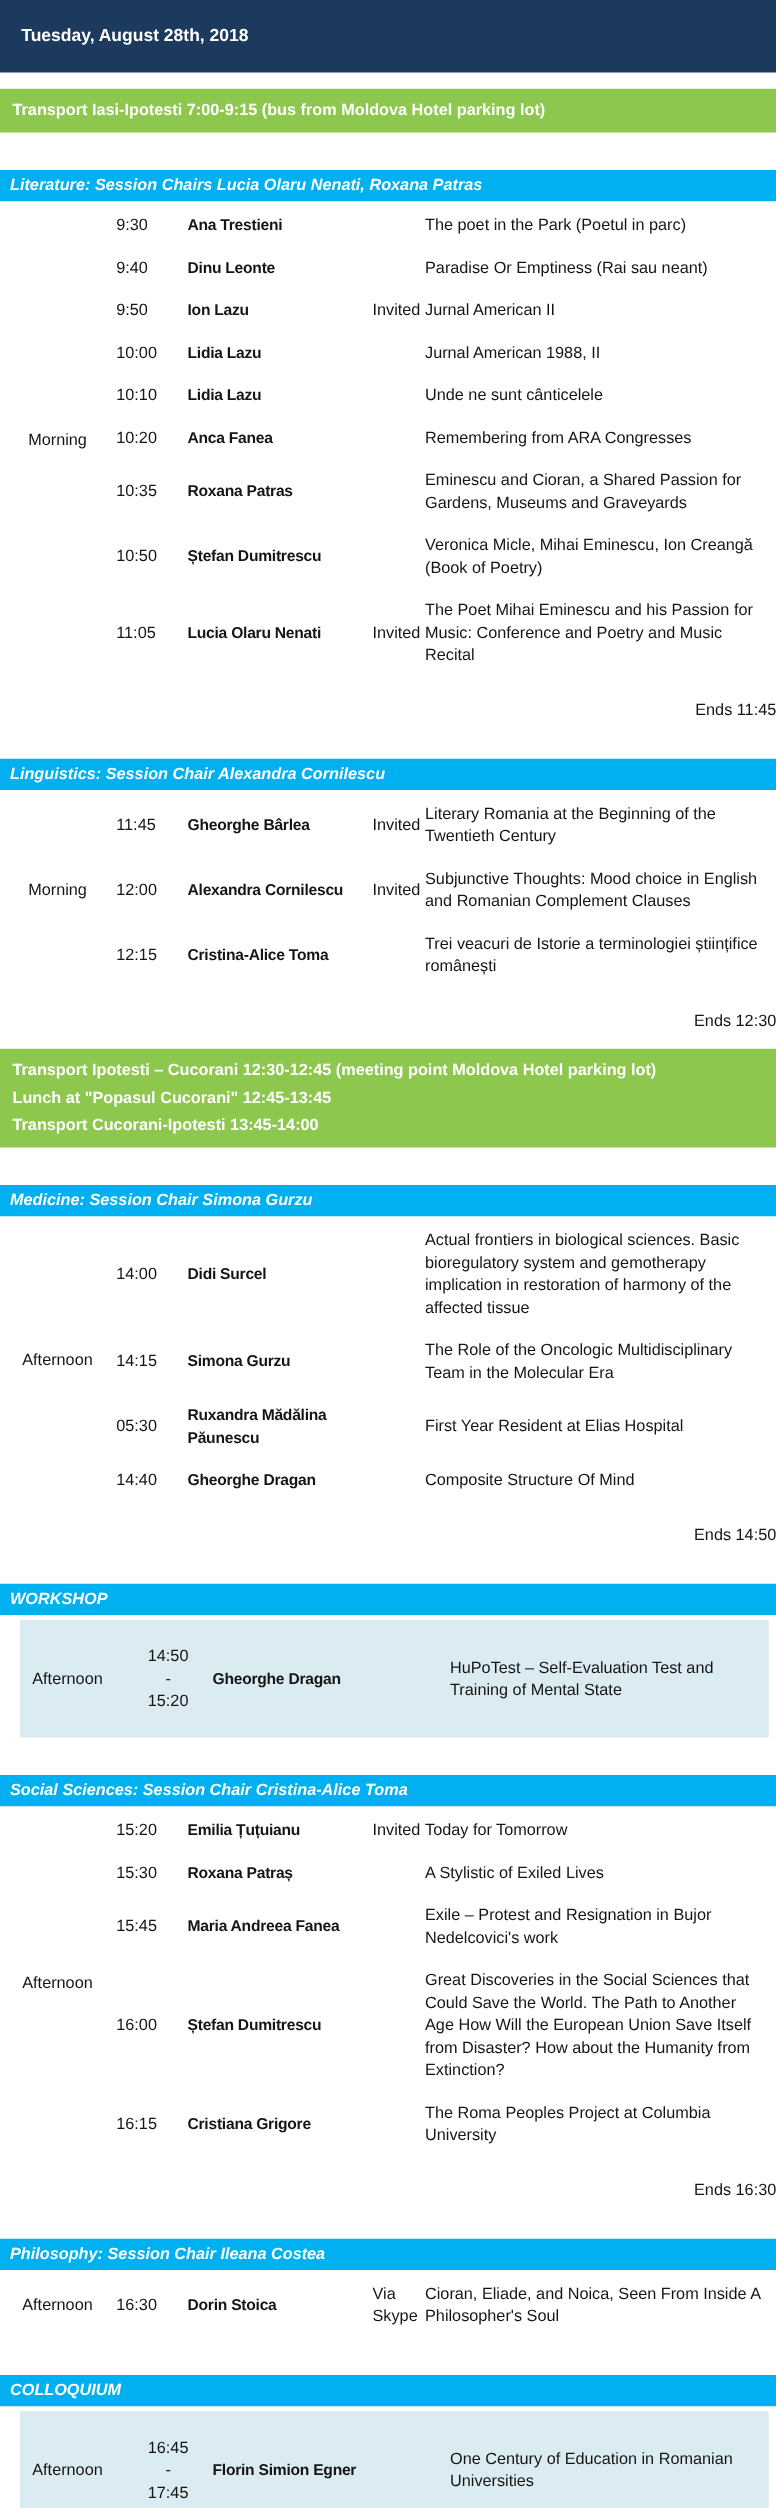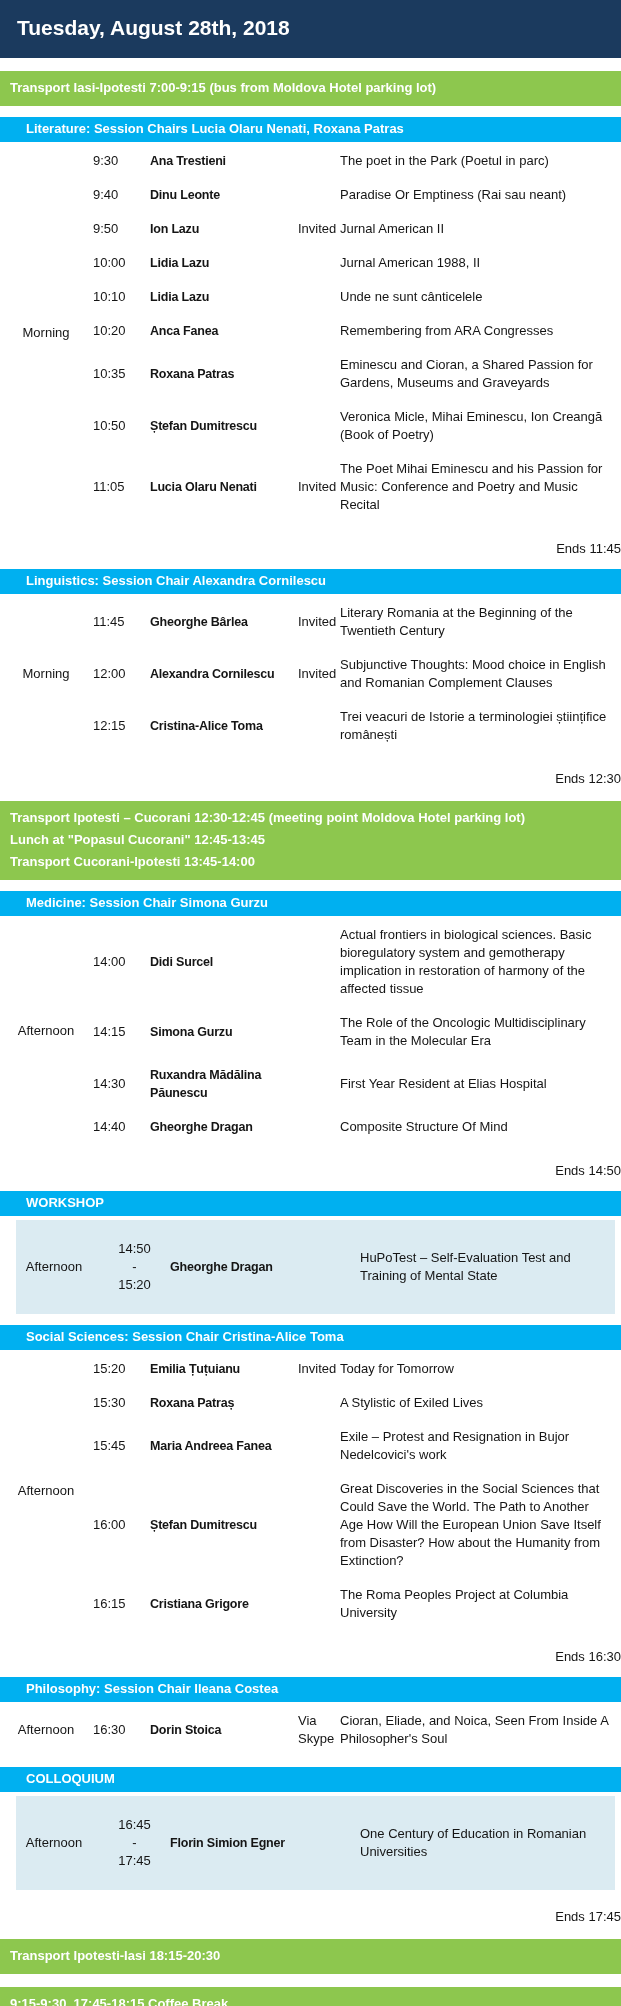--- a/index.html
+++ b/index.html
@@ -7,31 +7,31 @@
   }
   *{box-sizing:border-box;}
   html,body{margin:0;padding:0;background:#ffffff;}
   body{
     width:621px;
     font-family:"Liberation Sans", sans-serif;
     font-size:13px; line-height:18px; color:var(--ink);
   }
   .page{width:621px; padding-bottom:2px;}
   .date-header{
-    background:var(--navy); color:#fff; font-weight:bold; font-size:21px;
+    background:var(--navy); color:#fff; font-weight:bold; font-size:14px;
     padding:19px 10px 21px 17px;
   }
   .bar-green{
     background:var(--green); color:#fff; font-weight:bold;
     padding:6px 10px 7px 10px; margin-top:13px;
   }
   .bar-green .banner-line{padding:2px 0;}
   .bar-blue{
     background:var(--blue); color:#fff; font-weight:bold;
-    padding:3px 8px 4px 26px; margin-top:11px;
+    padding:3px 8px 4px 8px; margin-top:30px;font-style:italic;
   }
   .ends{margin:18px 0 7px 8px;text-align:right;}
   .table-block{display:flex; margin-top:2px;}
   .period{
     width:92px; flex:0 0 92px; display:flex; align-items:center; justify-content:center;
     text-align:center;
   }
   .rows{flex:1; display:flex; flex-direction:column;}
   .row{
     display:grid; grid-template-columns:58px 132px 58px 1fr;
@@ -158,21 +158,21 @@
             <div class="cell-note"></div>
             <div class="cell-title">Actual frontiers in biological sciences. Basic bioregulatory system and gemotherapy implication in restoration   of harmony of the  affected  tissue</div>
           </div>
           <div class="row">
             <div class="cell-time">14:15</div>
             <div class="cell-name">Simona Gurzu</div>
             <div class="cell-note"></div>
             <div class="cell-title">The Role of the Oncologic Multidisciplinary Team in the Molecular Era</div>
           </div>
           <div class="row">
-            <div class="cell-time">14:30</div>
+            <div class="cell-time">05:30</div>
             <div class="cell-name">Ruxandra Mădălina Păunescu</div>
             <div class="cell-note"></div>
             <div class="cell-title">First Year Resident at Elias Hospital</div>
           </div>
           <div class="row">
             <div class="cell-time">14:40</div>
             <div class="cell-name">Gheorghe Dragan</div>
             <div class="cell-note"></div>
             <div class="cell-title">Composite Structure Of Mind</div>
           </div>

